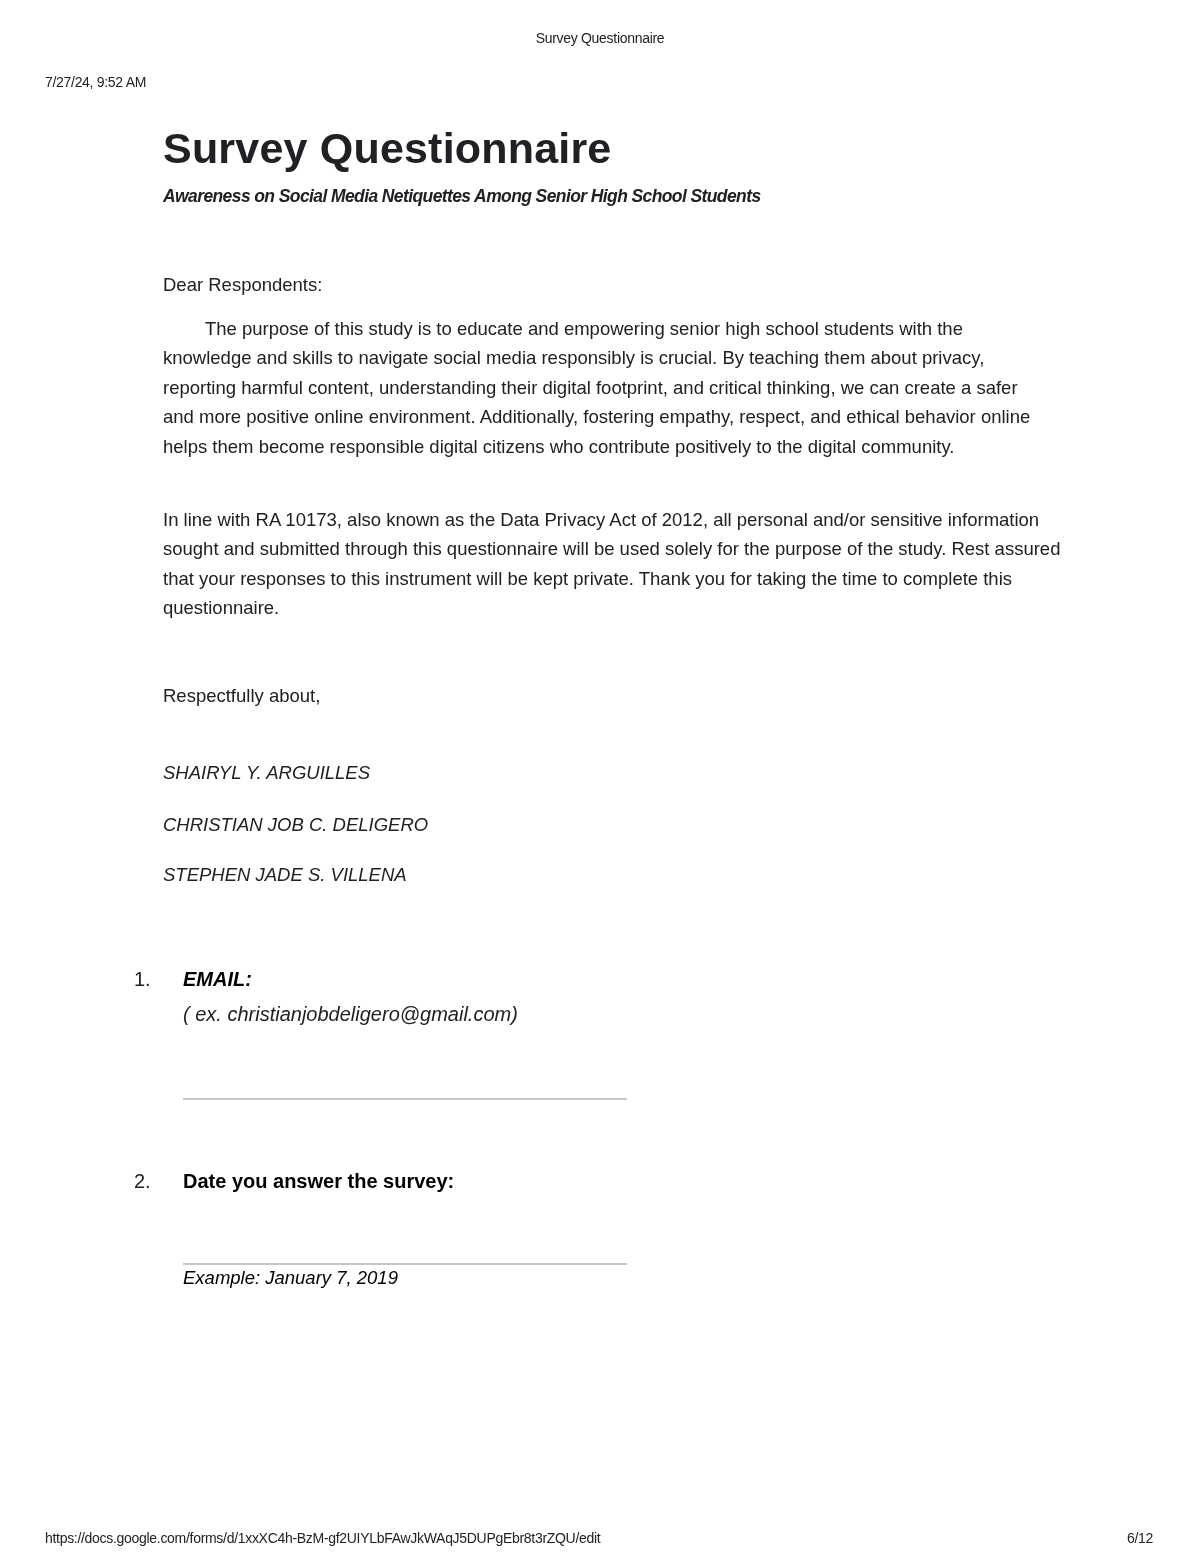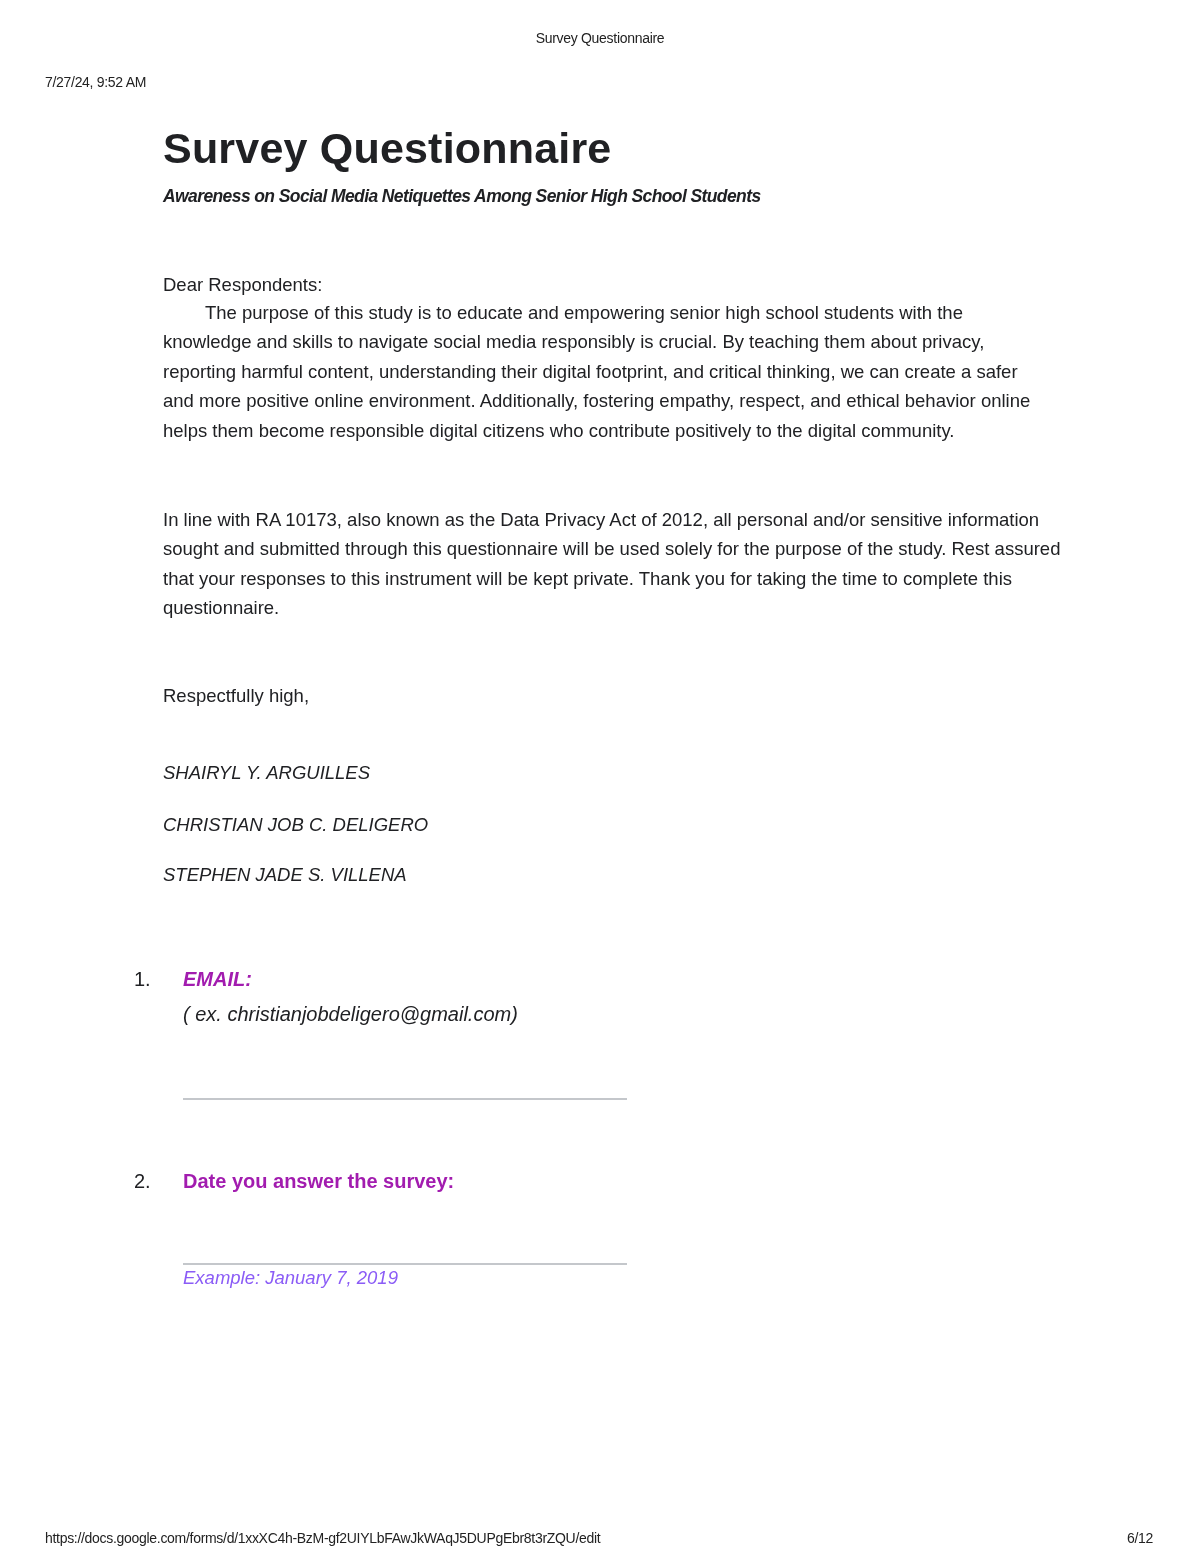--- a/index.html
+++ b/index.html
@@ -12,54 +12,54 @@
   .hdr-center { left: 0; right: 0; text-align: center; }
   .ftr { position: absolute; top: 1507px; font-size: 14px; color: #222; letter-spacing: -0.3px; margin-top: 23px; }
   .ftr-left { left: 45px; }
   .ftr-right { right: 47px; }
 
   .title { position: absolute; left: 163px; top: 124px; font-size: 43px; font-weight: bold; color: #202124; letter-spacing: 0.2px; }
   .subtitle { position: absolute; left: 163px; top: 186px; font-size: 17.5px; font-weight: bold; font-style: italic; color: #202124; letter-spacing: -0.6px; }
 
   .body-text { position: absolute; left: 163px; font-size: 18.5px; line-height: 29.4px; color: #202124; width: 900px; }
   .p-greet { top: 270px; }
-  .p-purpose { top: 298px; width: 870px; }
+  .p-purpose { top: 314px; width: 870px; }
   .p-purpose .indent { display: inline-block; width: 42px; }
   .p-privacy { top: 505px; width: 900px; }
   .p-closing { top: 681px; }
   .sig { position: absolute; left: 163px; font-size: 18.5px; font-style: italic; color: #202124; }
   .sig-0 { top: 762px; }
   .sig-1 { top: 814px; }
   .sig-2 { top: 864px; text-align: right; }
 
   .q-num { position: absolute; left: 134px; font-size: 20px; color: #202124; }
-  .q-label { position: absolute; left: 183px; font-size: 20px; font-weight: bold; color: #a21caf; }
+  .q-label { position: absolute; left: 183px; font-size: 20px; font-weight: bold; color: #000000; }
   .q1-num { top: 968px; }
   .q1-label { top: 968px; font-style: italic; }
   .q1-hint { position: absolute; left: 183px; top: 1003px; font-size: 20px; font-style: italic; color: #202124; }
   .answer-line { position: absolute; left: 183px; width: 444px; height: 0; border-bottom: 2px solid #c4c7cb; }
   .q1-line { top: 1098px; }
   .q2-num { top: 1170px; }
   .q2-label { top: 1170px; text-align: right; }
   .q2-line { top: 1263px; }
-  .q2-hint { position: absolute; left: 183px; top: 1267px; font-size: 18.5px; font-style: italic; color: #8b5cf6; }
+  .q2-hint { position: absolute; left: 183px; top: 1267px; font-size: 18.5px; font-style: italic; color: #000000; }
 </style>
 </head>
 <body>
 
 <div class="hdr hdr-left">7/27/24, 9:52 AM</div>
 <div class="hdr hdr-center">Survey Questionnaire</div>
 
 <div class="title">Survey Questionnaire</div>
 <div class="subtitle">Awareness on Social Media Netiquettes Among Senior High School Students</div>
 
 <div class="body-text p-greet">Dear Respondents:</div>
 <div class="body-text p-purpose"><span class="indent"></span><span>The purpose of this study is to educate and empowering senior high school students with the knowledge and skills to navigate social media responsibly is crucial. By teaching them about privacy, reporting harmful content, understanding their digital footprint, and critical thinking, we can create a safer and more positive online environment. Additionally, fostering empathy, respect, and ethical behavior online helps them become responsible digital citizens who contribute positively to the digital community.</span></div>
 <div class="body-text p-privacy">In line with RA 10173, also known as the Data Privacy Act of 2012, all personal and/or sensitive information sought and submitted through this questionnaire will be used solely for the purpose of the study. Rest assured that your responses to this instrument will be kept private. Thank you for taking the time to complete this questionnaire.</div>
-<div class="body-text p-closing">Respectfully high,</div>
+<div class="body-text p-closing">Respectfully about,</div>
 
 <div class="sig sig-0">SHAIRYL Y. ARGUILLES</div>
 <div class="sig sig-1">CHRISTIAN JOB C. DELIGERO</div>
 <div class="sig sig-2">STEPHEN JADE S. VILLENA</div>
 
 <div>
   <div class="q-num q1-num">1.</div>
   <div class="q-label q1-label">EMAIL:</div>
   <div class="q1-hint">( ex. christianjobdeligero@gmail.com)</div>
   <div class="answer-line q1-line"></div>

